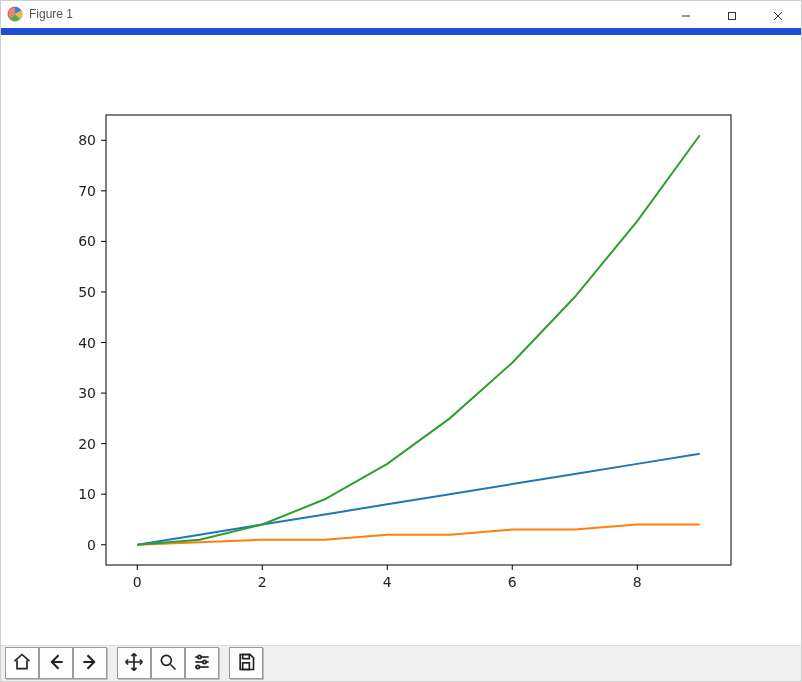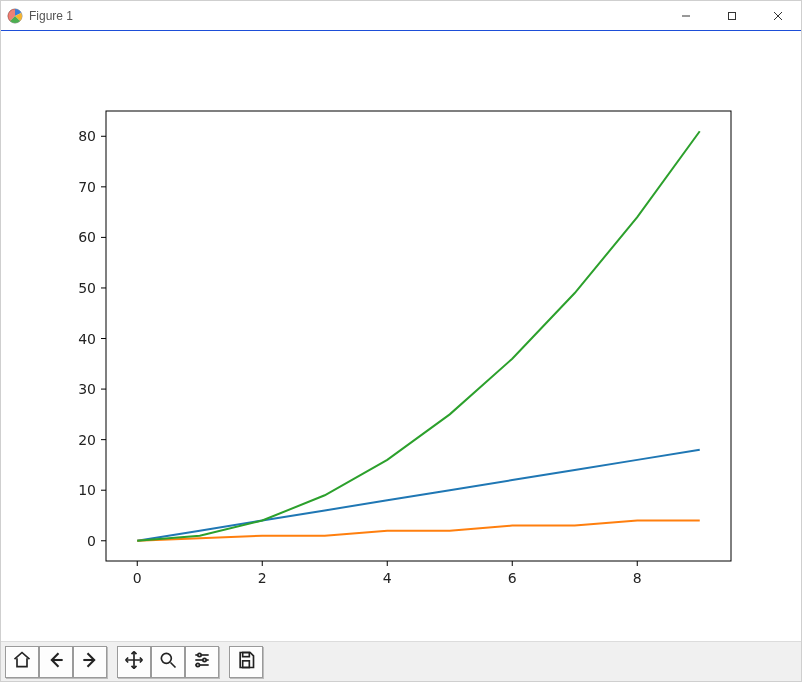--- a/index.html
+++ b/index.html
@@ -20,21 +20,21 @@
     flex-direction: column;
     box-sizing: border-box;
     border: 1px solid #cfcfcf;
     background: #ffffff;
   }
   .titlebar {
     height: 30px;
     display: flex;
     align-items: center;
     background: #ffffff;
-    border-bottom: 1px solid #1d4ed8;
+    border-bottom: 7px solid #1d4ed8;
     padding-left: 6px;
     position: relative;
   }
   .titlebar .app-icon {
     width: 16px;
     height: 16px;
     margin-right: 6px;
     position: relative;
   }
   .titlebar .title {

